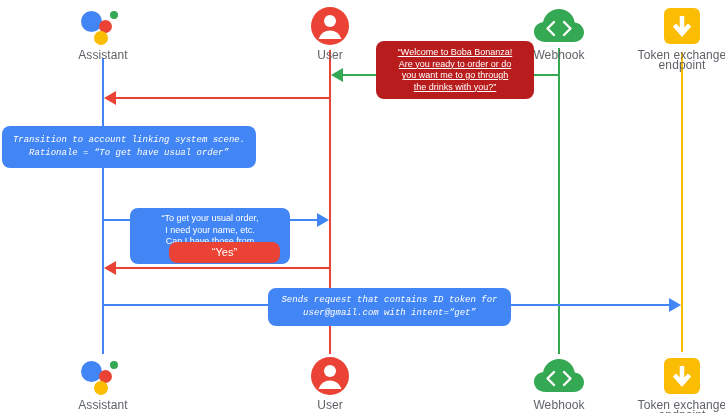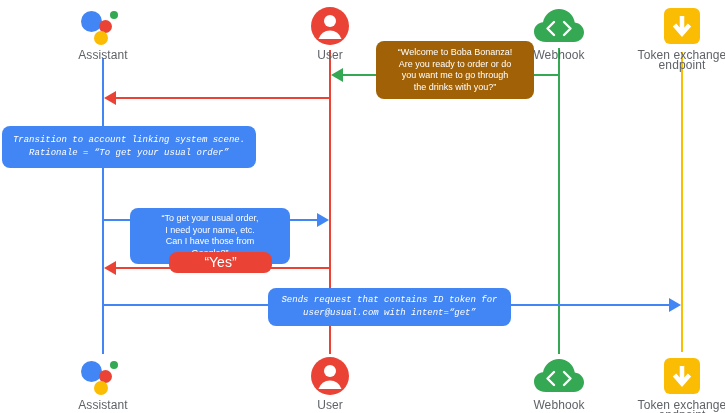--- a/index.html
+++ b/index.html
@@ -116,46 +116,46 @@
         <rect x="2" y="2" width="36" height="36" rx="6" fill="#fbbc04"></rect>
         <path d="M20 10 L20 24 M12.5 19 L20 27.5 L27.5 19" stroke="#ffffff" stroke-width="4.5" fill="none" stroke-linecap="butt" stroke-linejoin="miter"></path>
       </svg>
     </div>
     <div class="actor-label">Token exchange
 endpoint</div>
   </div>
 
   <div class="hline" style="left:340px;top:74px;width:219px;background:#34a853;"></div>
   <div class="arrow arrow-left" style="left:331px;top:68px;border-right-color:#34a853;"></div>
-  <div class="bubble sans" style="left:376px;top:41px;width:158px;padding:6px 2px;background:#a16207;font-size:9px;line-height:11.5px;">“Welcome to Boba Bonanza!
+  <div class="bubble sans" style="left:376px;top:41px;width:158px;padding:6px 2px;background:#b91c1c;font-size:9px;line-height:11.5px;text-decoration:underline;">“Welcome to Boba Bonanza!
 Are you ready to order or do
 you want me to go through
 the drinks with you?”</div>
 
   <div class="hline" style="left:113px;top:97px;width:217px;background:#ea4335;"></div>
   <div class="arrow arrow-left" style="left:104px;top:91px;border-right-color:#ea4335;"></div>
 
   <div class="bubble mono" style="left:2px;top:126px;width:254px;padding:8px 6px;background:#4285f4;font-size:9px;line-height:13px;">Transition to account linking system scene.
-Rationale = “To get your usual order”</div>
+Rationale = “To get have usual order”</div>
 
   <div class="hline" style="left:103px;top:219px;width:218px;background:#4285f4;"></div>
   <div class="arrow arrow-right" style="left:317px;top:213px;border-left-color:#4285f4;"></div>
   <div class="bubble sans" style="left:130px;top:208px;width:160px;padding:5px 18px;background:#4285f4;font-size:9px;line-height:11.5px;">“To get your usual order,
 I need your name, etc.
 Can I have those from Google?”</div>
 
   <div class="hline" style="left:113px;top:267px;width:217px;background:#ea4335;"></div>
   <div class="arrow arrow-left" style="left:104px;top:261px;border-right-color:#ea4335;"></div>
-  <div class="bubble sans" style="left:169px;top:252px;width:103px;padding:5px 6px;background:#ea4335;font-size:14px;line-height:11px;">“Yes”</div>
+  <div class="bubble sans" style="left:169px;top:242px;width:111px;padding:5px 6px;background:#ea4335;font-size:11px;line-height:11px;">“Yes”</div>
 
   <div class="vline" style="left:102px;top:267px;height:39px;background:#4285f4;"></div>
   <div class="hline" style="left:102px;top:304px;width:569px;background:#4285f4;"></div>
   <div class="arrow arrow-right" style="left:669px;top:298px;border-left-color:#4285f4;"></div>
   <div class="bubble mono" style="left:268px;top:288px;width:243px;padding:6px 6px;background:#4285f4;font-size:9px;line-height:13px;">Sends request that contains ID token for
-user@usual.com with intent=“get”</div>
+user@gmail.com with intent=“get”</div>
 
   <div class="actor" style="left:103px;top:354px;">
     <div class="actor-icon">
       <div class="assistant-logo">
         <i class="a-blue"></i>
         <i class="a-red"></i>
         <i class="a-green"></i>
         <i class="a-yellow"></i>
       </div>
     </div>

